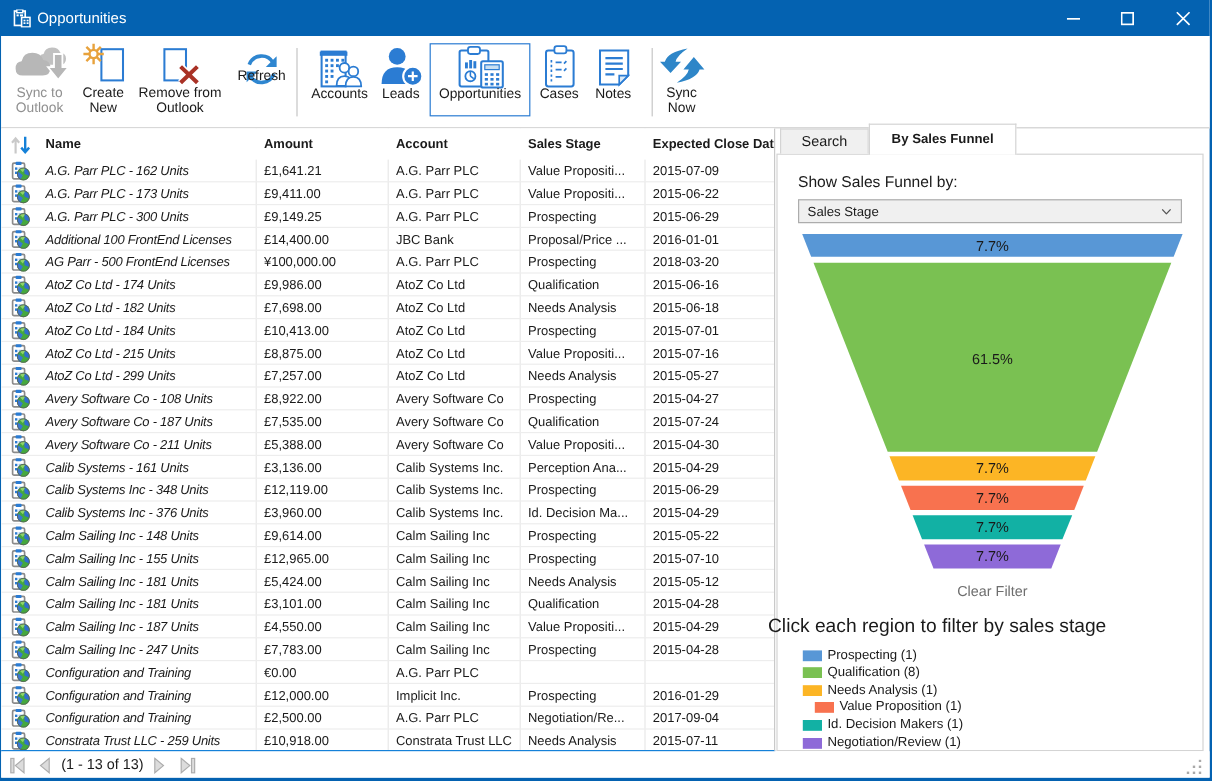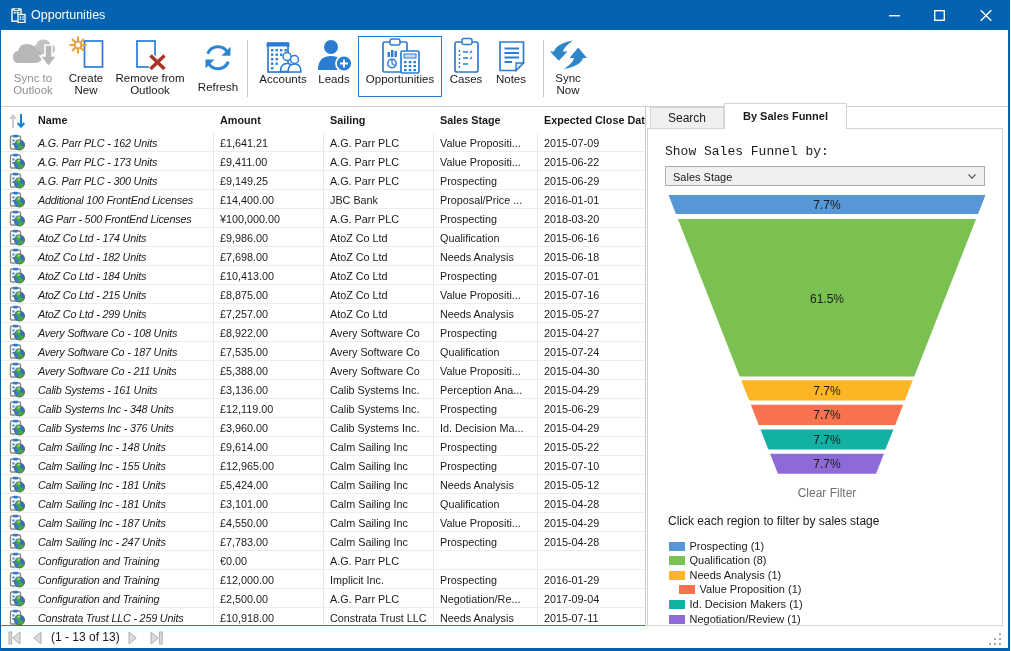--- a/index.html
+++ b/index.html
@@ -175,41 +175,41 @@
   </g>
 
   <g fill="#2e86c8">
     <path d="M573 10.5 Q556.5 13.5 554 21.5 L550 21.5 L558.8 30.8 L567.5 21.5 L563 21.5 Q564 16.5 573 10.5 Z"></path>
     <path d="M564 39 Q580.5 36 583 28 L587 28 L578.2 17.5 L569.5 28 L574 28 Q573 33 564 39 Z"></path>
   </g>
 </svg>
 <div class="tlabel" style="left:33px;top:73px;color:#909090;">Sync to<br>Outlook</div>
 <div class="tlabel" style="left:86px;top:73px;">Create<br>New</div>
 <div class="tlabel" style="left:150px;top:73px;">Remove from<br>Outlook</div>
-<div class="tlabel" style="left:218px;top:82px;">Refresh</div>
+<div class="tlabel" style="left:218px;top:59px;">Refresh</div>
 <div class="tlabel" style="left:283px;top:74px;">Accounts</div>
 <div class="tlabel" style="left:334px;top:74px;">Leads</div>
 <div class="tlabel" style="left:400px;top:74px;">Opportunities</div>
 <div class="tlabel" style="left:466px;top:74px;">Cases</div>
 <div class="tlabel" style="left:511px;top:74px;">Notes</div>
 <div class="tlabel" style="left:568px;top:73px;">Sync<br>Now</div>
 
 <div id="grid">
   <div class="vline" style="left:212px"></div>
   <div class="vline" style="left:322px"></div>
   <div class="vline" style="left:432px"></div>
   <div class="vline" style="left:536px"></div>
   <div class="hdr">
     <svg class="abs" style="left:8px;top:5px" width="18" height="18" viewBox="0 0 18 18">
       <path d="M4 16 L4 4 M1 7 L4 3.4 L7 7" stroke="#c9c9c9" stroke-width="1.8" fill="none"></path>
       <path d="M12 2 L12 14 M8.7 11 L12 14.8 L15.3 11" stroke="#1581d8" stroke-width="2" fill="none"></path>
     </svg>
     <span style="left:37px">Name</span>
     <span style="left:219px">Amount</span>
-    <span style="left:329px">Sailing</span>
+    <span style="left:329px">Account</span>
     <span style="left:439px">Sales Stage</span>
     <span style="left:543px">Expected Close Date</span>
   </div>
   <div id="rows" style="position:absolute;left:0;top:26px;width:644px;height:494px">
 <div class="row" style="top:0px">
         <svg class="ricon" width="17" height="17" viewBox="0 0 17 17">
           <rect x="1.5" y="2" width="10" height="13" rx="1.2" fill="#fff" stroke="#8a8a8a" stroke-width="1.4"></rect>
           <rect x="4" y="0.8" width="5" height="2.6" rx="0.8" fill="#2b7cd3"></rect>
           <rect x="3.5" y="5.5" width="2" height="2" fill="#2b7cd3"></rect>
           <rect x="3.5" y="9" width="2" height="2" fill="#2b7cd3"></rect>
@@ -700,21 +700,21 @@
         <span class="c3">Constrata Trust LLC</span>
         <span class="c4">Needs Analysis</span>
         <span class="c5">2015-07-11</span>
       </div>
 </div>
 </div>
 
 <div id="panel"></div>
 <div class="tab" style="left:650px;top:107px;width:74px;height:21px;background:#f0f0f0;border:1px solid #d4d4d4;border-bottom:none;line-height:21px;">Search</div>
 <div class="tab" style="left:724px;top:103px;width:123px;height:26px;background:#fff;border:1px solid #d4d4d4;border-bottom:none;line-height:25px;font-weight:700;font-size:11px;">By Sales Funnel</div>
-<div class="abs" style="left:665px;top:144px;font-size:13px;color:#1a1a1a;font-family:Liberation Mono, monospace;">Show Sales Funnel by:</div>
+<div class="abs" style="left:665px;top:144px;font-size:13px;color:#1a1a1a;">Show Sales Funnel by:</div>
 <div class="abs" style="left:665px;top:166px;width:320px;height:20px;background:#f0f0f0;border:1px solid #acacac;">
   <div class="abs" style="left:7px;top:3.5px;font-size:11px;color:#1a1a1a;">Sales Stage</div>
   <svg class="abs" style="right:8px;top:7px" width="8" height="5">
       <path d="M0.5 0.5 L4 4.2 L7.5 0.5" stroke="#555" stroke-width="1.1" fill="none"></path>
     </svg>
 </div>
 
 <svg id="funnel" class="abs" style="left:660px;top:190px" width="340" height="300" viewBox="0 0 340 300">
   <g font-size="12" fill="#1a1a1a" text-anchor="middle" font-family="Liberation Sans">
     <polygon points="8.5,5 325.5,5 318.04,24 15.96,24" fill="#5897d6"></polygon>
@@ -726,21 +726,21 @@
     <text x="167" y="19">7.7%</text>
     <text x="167" y="113">61.5%</text>
     <text x="167" y="204.5">7.7%</text>
     <text x="167" y="229">7.7%</text>
     <text x="167" y="253.5">7.7%</text>
     <text x="167" y="277.8">7.7%</text>
   </g>
 </svg>
 
 <div class="abs" style="left:827px;top:486px;transform:translateX(-50%);font-size:12px;color:#6e6e6e;">Clear Filter</div>
-<div class="abs" style="left:668px;top:514px;font-size:12px;color:#1a1a1a;">Click each region to filter by sales stage</div>
+<div class="abs" style="left:640px;top:514px;font-size:16px;color:#1a1a1a;">Click each region to filter by sales stage</div>
 
 <div id="legend" class="abs" style="left:647px;top:538.5px;width:356px;height:92px;text-decoration:underline;">
 <div class="legend" style="top:0.0px;left:0;width:356px;height:14px;">
       <div class="lsq" style="top:3px;background:#5897d6"></div>
       <div class="ltx" style="top:1px">Prospecting (1)</div>
     </div>
 <div class="legend" style="top:14.6px;left:0;width:356px;height:14px;">
       <div class="lsq" style="top:3px;background:#7ac152"></div>
       <div class="ltx" style="top:1px">Qualification (8)</div>
     </div>

